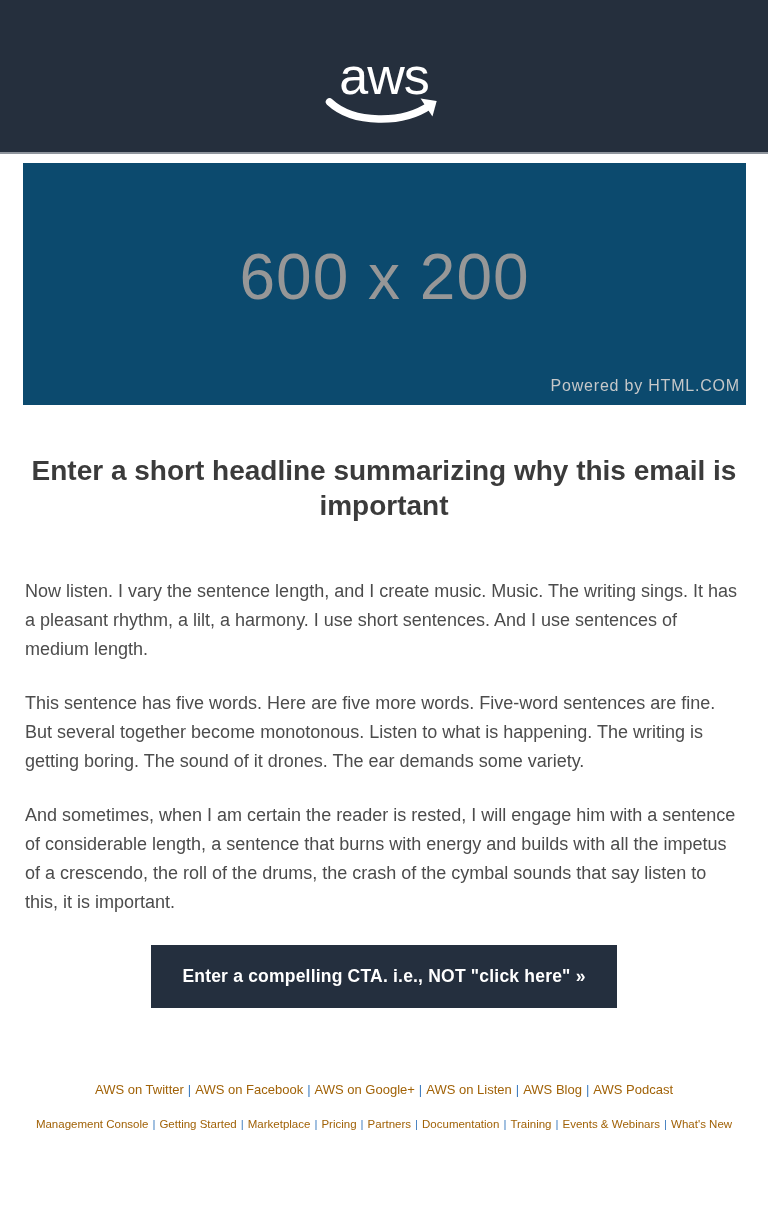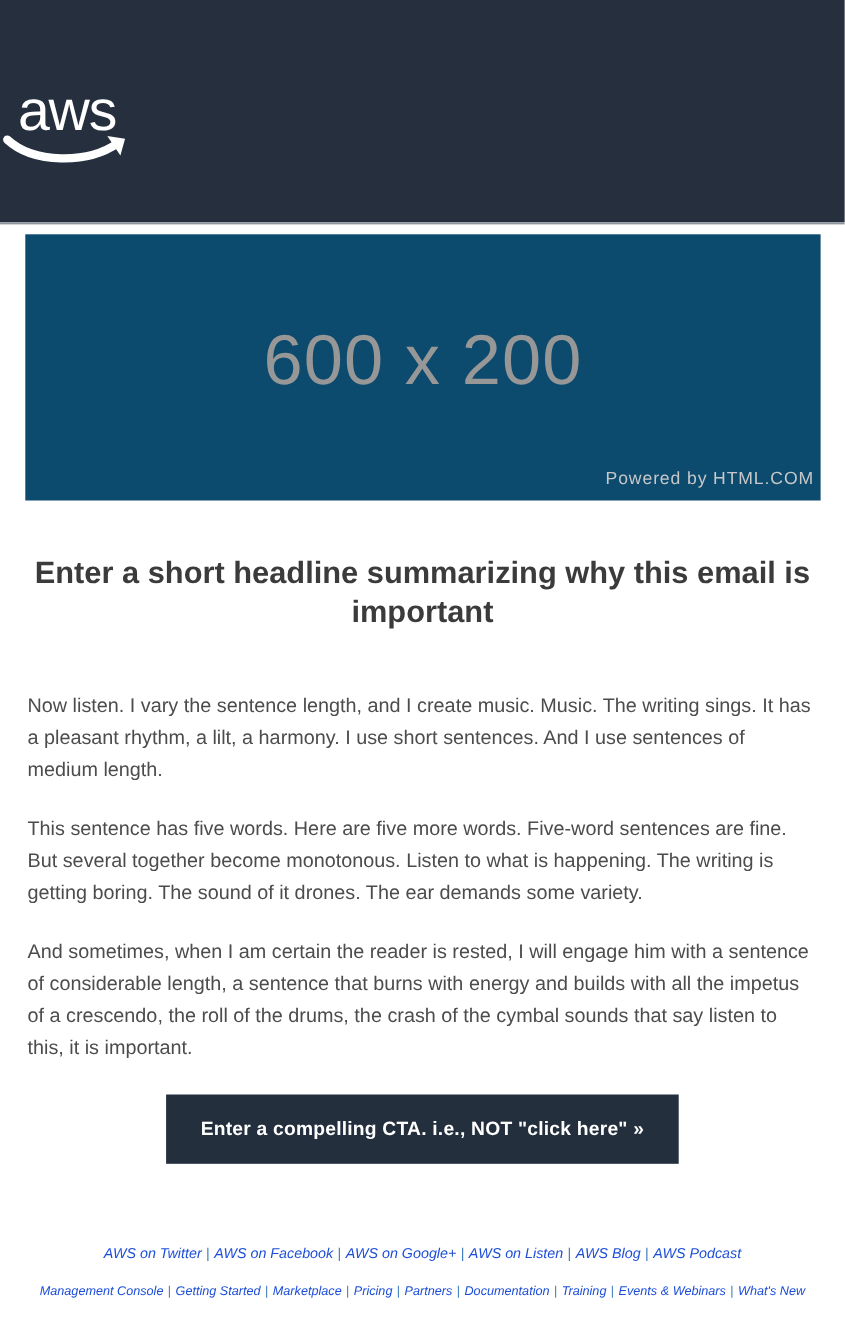--- a/index.html
+++ b/index.html
@@ -7,23 +7,24 @@
   body {
     width: 768px;
     height: 1207px;
     margin: 0 auto;
     font-family: "Liberation Sans", sans-serif;
     position: relative;
     overflow: hidden;
   }
   
   .email-header {
-    height: 202px;
+    height: 152px;
     background: #252f3d;
     display: flex;
+    justify-content: center;
     align-items: center;
     padding-top: 34px;
   }
   .header-divider {
     height: 2px;
     background: #8f959d;
   }
   .aws-logo {
     display: flex;
     flex-direction: column;
@@ -101,24 +102,23 @@
   }
   
   .footer { margin-top: 74px; }
   .footer-row {
     text-align: center;
     color: #3e7cbf;
   }
   .footer-row.social { font-size: 13px; }
   .footer-row.resources { margin-top: 21px; font-size: 11.5px; }
   .footer-row a {
-    color: #1d4ed8;
+    color: #a16207;
     text-decoration: none;
     cursor: pointer;
-    font-style: italic;
   }
   .footer-row .sep {
     margin: 0 4px;
     color: #3e7cbf;
   }
 </style>
 </head>
 <body>
 
 <div class="email-header">

